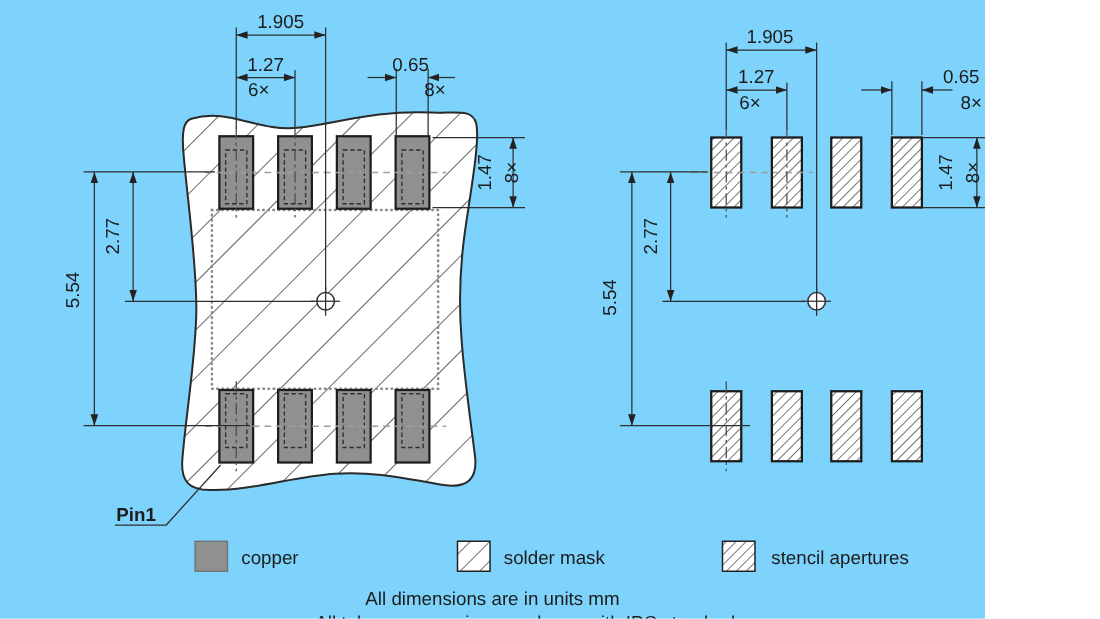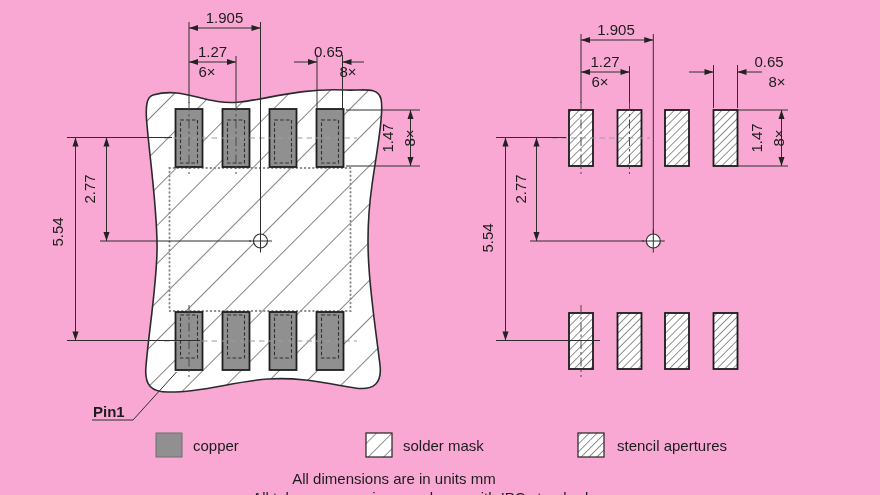--- a/index.html
+++ b/index.html
@@ -1,17 +1,17 @@
 <!DOCTYPE html>
 <html><head>
 <meta charset="utf-8">
 <style>
   html,body{margin:0;padding:0;background:#ffffff;}
   .stage{
-    position:relative;width:880px;height:495px;overflow:hidden;background:#f9a8d4;
+    position:relative;width:788px;height:495px;overflow:hidden;background:#7dd3fc;
     font-family:"Liberation Sans", sans-serif;
   }
   svg{display:block;}
   text{fill:#1c1c1c;font-family:"Liberation Sans", sans-serif;font-size:15px;}
   .dl{stroke:#2e2e2e;stroke-width:1;fill:none;}                 
   .cl{stroke:#4a4a4a;stroke-width:1;stroke-dasharray:9 3 2.5 3;fill:none;} 
   .gd{stroke:#9e9e9e;stroke-width:1.2;stroke-dasharray:5.5 4;fill:none;}   
   .bodydot{stroke:#8a8a8a;stroke-width:2;stroke-dasharray:0.5 3.6;stroke-linecap:round;fill:none;}
   .pad{stroke:#1e1e1e;stroke-width:1.8;}
   .lead{stroke:#2f2f2f;stroke-width:1.1;stroke-dasharray:3.5 2.2;fill:none;}

